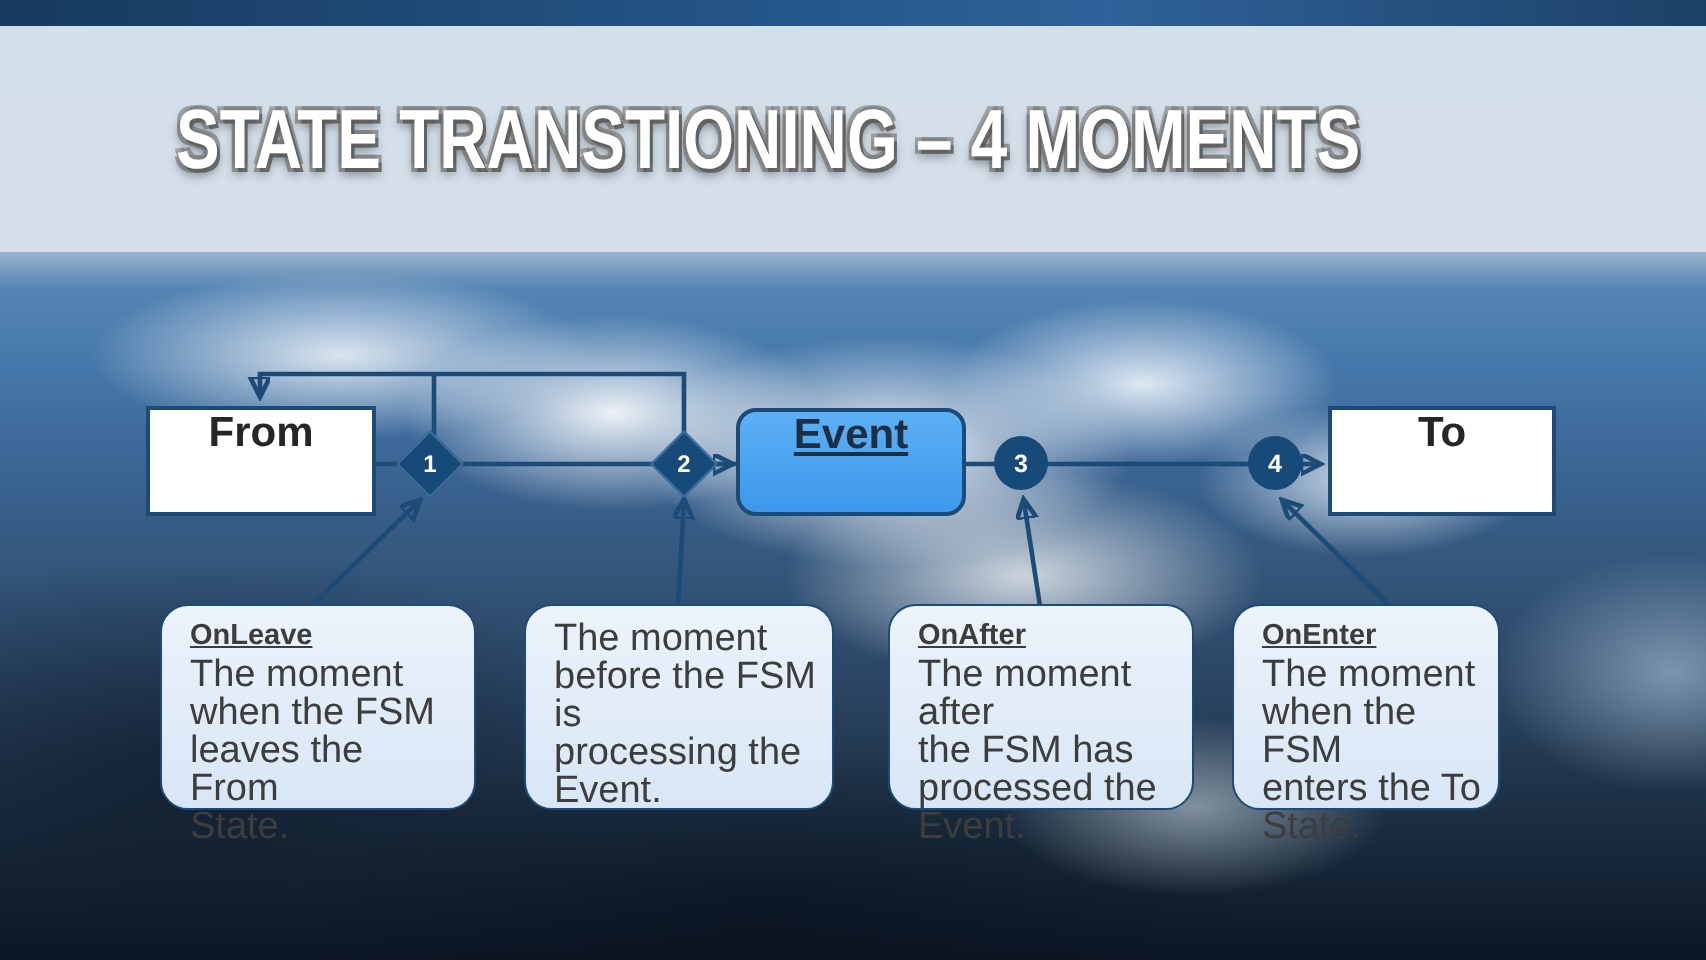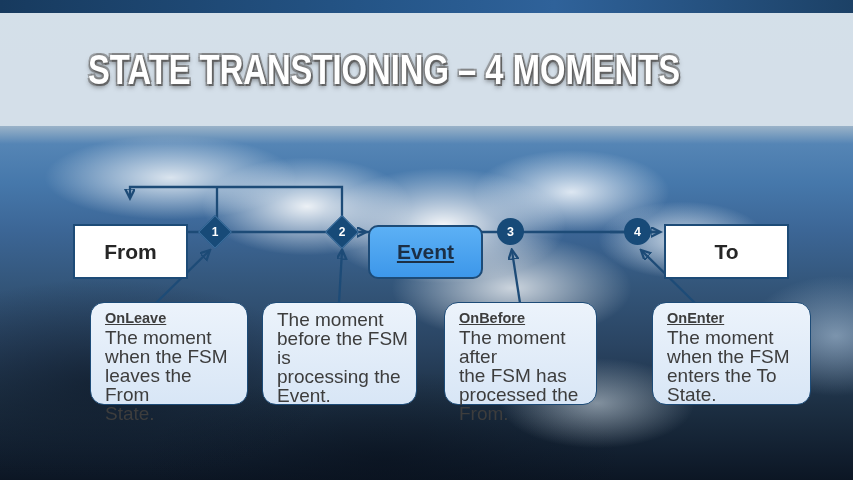--- a/index.html
+++ b/index.html
@@ -45,27 +45,27 @@
       0 3px 6px rgba(40,40,40,.55);
   }
 
   
   svg.connectors{position:absolute;left:0;top:0;z-index:2;}
   svg.connectors path{stroke:#1d4b77;stroke-width:2.3;fill:none;}
 
   
   .box{
     position:absolute;z-index:3;box-sizing:border-box;
-    display:flex;align-items:center;justify-content:center;
-    border:2.2px solid #1d4b77;font-weight:600;font-size:21px;color:#262626;margin-top:21px;
+    display:flex;align-items:flex-start;justify-content:center;
+    border:2.2px solid #1d4b77;font-weight:600;font-size:21px;color:#262626;
   }
   .box-from{left:73px;top:203px;width:115px;height:55px;background:#ffffff;}
   .box-event{left:368px;top:204px;width:115px;height:54px;border-radius:10px;
     background:linear-gradient(180deg,#5cb0f5 0%,#3d97ea 100%);color:#1c2f45;text-decoration:underline;}
-  .box-to{left:664px;top:203px;width:125px;height:55px;background:#ffffff;}
+  .box-to{left:664px;top:203px;width:114px;height:55px;background:#ffffff;}
 
   .dwrap{position:absolute;width:24px;height:24px;z-index:3;}
   .dwrap.d1{left:203px;top:220px;}
   .dwrap.d2{left:330px;top:220px;}
   .dshape{position:absolute;inset:0;transform:rotate(45deg);background:#174a78;border:1px solid #3e6f9e;}
   .nnum{position:absolute;inset:0;display:flex;align-items:center;justify-content:center;
     color:#fff;font-size:12px;font-weight:700;}
 
   .cnode{
     position:absolute;z-index:3;width:27px;height:27px;border-radius:50%;background:#174a78;
@@ -74,24 +74,24 @@
   .cnode.c3{left:497px;top:218px;}
   .cnode.c4{left:624px;top:218px;}
 
   
   .callout{
     position:absolute;top:302px;height:103px;z-index:3;box-sizing:border-box;
     background:linear-gradient(180deg,#ecf3fb 0%,#d8e6f6 100%);
     border:1.6px solid #1d4b77;border-radius:14px;
     padding:7px 8px 6px 14px;color:#3d3d3d;
   }
-  .callout.k1{left:90px;width:158px;}
+  .callout.k1{left:80px;width:158px;}
   .callout.k2{left:262px;width:155px;}
   .callout.k3{left:444px;width:153px;}
-  .callout.k4{left:616px;width:159px;margin-left:36px;}
+  .callout.k4{left:616px;width:134px;}
   .ctitle{font-size:14.5px;font-weight:700;text-decoration:underline;margin:0 0 2px 0;}
   .cbody{font-size:19px;line-height:19px;white-space:pre-line;}
 </style>
 </head>
 <body>
 
 <div class="stage">
 
   <div class="bg"></div>
   <div class="top-bar"></div>
@@ -147,25 +147,25 @@
 leaves the From
 State.</div>
   </div>
   <div class="callout k2">
     <div class="cbody">The moment
 before the FSM is
 processing the
 Event.</div>
   </div>
   <div class="callout k3">
-    <div class="ctitle">OnBefore</div>
+    <div class="ctitle">OnAfter</div>
     <div class="cbody">The moment after
 the FSM has
 processed the
-From.</div>
+Event.</div>
   </div>
   <div class="callout k4">
     <div class="ctitle">OnEnter</div>
     <div class="cbody">The moment
 when the FSM
 enters the To
 State.</div>
   </div>
 
 </div>

